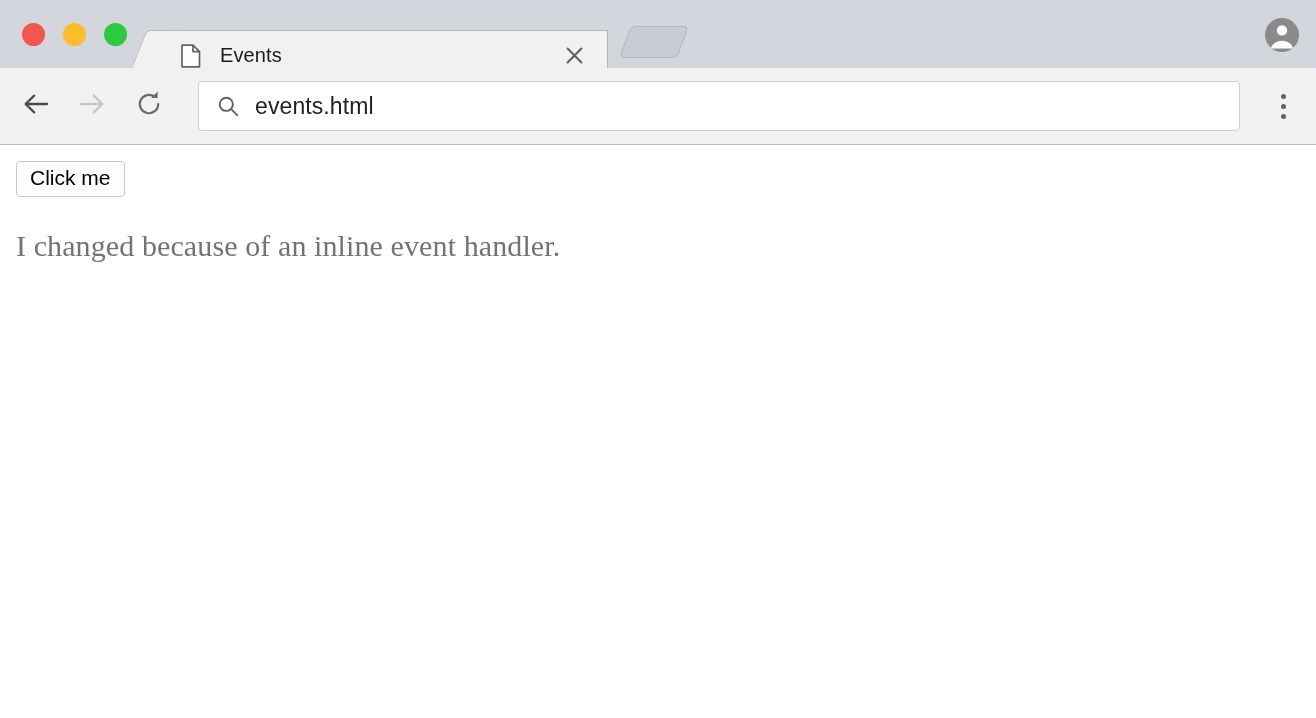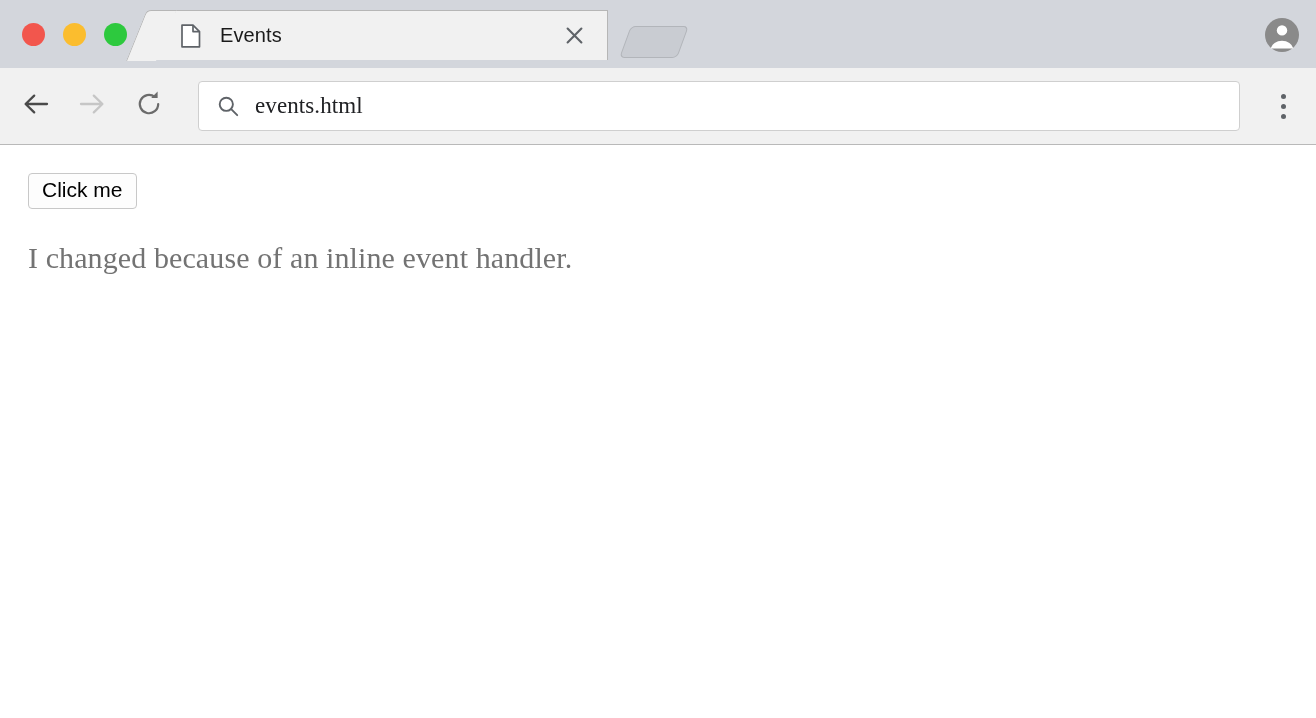--- a/index.html
+++ b/index.html
@@ -48,21 +48,21 @@
     display: block;
   }
   .tl-close  { background: #f2564d; }
   .tl-min    { background: #fbbd2e; }
   .tl-max    { background: #2dc93e; }
 
   
   .tab {
     position: absolute;
     left: 152px;
-    top: 10px;
+    top: 30px;
     width: 456px;
     height: 50px;
     background: #f1f1f1;
     border-top: 1px solid #b6b6b6;
     border-right: 1px solid #b6b6b6;
     border-top-right-radius: 0px;
     box-sizing: border-box;
     display: flex;
     align-items: center;
   }
@@ -196,21 +196,21 @@
   .omni-search-icon {
     width: 22px;
     height: 22px;
     margin-left: 18px;
     margin-right: 16px;
     flex: 0 0 auto;
   }
   .omni-text {
     font-size: 23px;
     color: #202124;
-    font-family: Liberation Serif, serif;
+    font-family: Liberation Sans, sans-serif;
     letter-spacing: 0.1px;
     white-space: nowrap;
     overflow: hidden;
   }
   .menu-btn {
     width: 42px;
     height: 48px;
     margin-right: 12px;
     display: flex;
     flex-direction: column;
@@ -229,21 +229,21 @@
   }
 
   
   .viewport {
     flex: 1 1 auto;
     background: #ffffff;
     overflow: hidden;
     position: relative;
   }
   .page-body {
-    padding: 28px;
+    padding: 16px;
     box-sizing: border-box;
   }
   .click-button {
     font-family: "Liberation Sans", sans-serif;
     font-size: 21px;
     line-height: normal;
     color: #000000;
     background: #fdfdfd;
     border: 1px solid #c8c8c8;
     border-radius: 4px;

